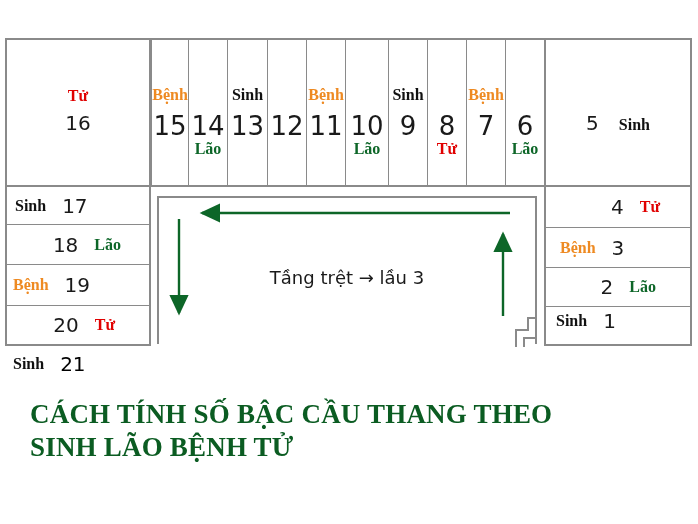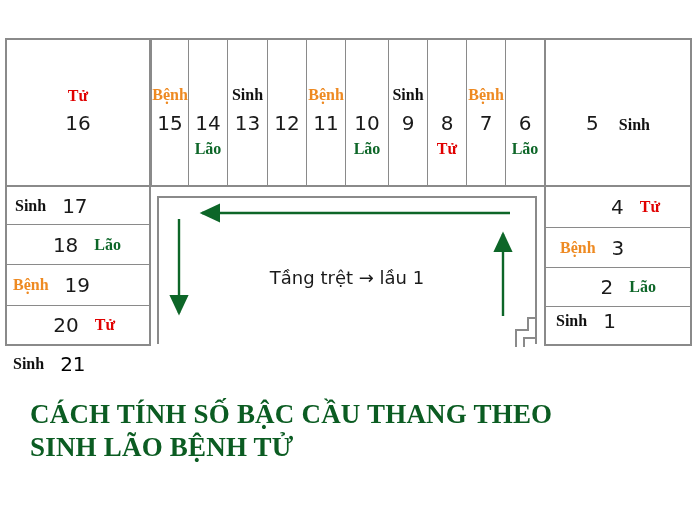--- a/index.html
+++ b/index.html
@@ -38,21 +38,21 @@
     height: 146px;
     box-sizing: border-box;
     border-left: 1px solid #8a8a8a;
   }
   .top-cell .num {
     position: absolute;
     left: 0; right: 0;
     top: 74px;
     text-align: center;
     font-family: "DejaVu Sans", "Liberation Sans", sans-serif;
-    font-size: 20px;
+    font-size: 26px;
     color: #1a1a1a;
     line-height: 1;
   }
   .top-cell .tag-above {
     position: absolute;
     left: -8px; right: -8px;
     top: 48px;
     text-align: center;
     font-size: 16px;
     font-weight: bold;
@@ -325,21 +325,21 @@
   <div class="side-row" style="left:546px; top:306px; width:144px; height:28px;">
     <div class="inner" style="text-align:left; padding-left:10px;">
       <span class="tag c-sinh">Sinh</span>
       <span style="display:inline-block;width:8px;"></span>
       <span class="num">1</span>
     </div>
   </div>
 
   <div id="room"></div>
 
-  <div id="room-label">Tầng trệt → lầu 1</div>
+  <div id="room-label">Tầng trệt → lầu 3</div>
 
   <svg class="abs" style="left:512px; top:314px;" width="34" height="34" viewBox="0 0 34 34">
     <path d="M4,33 L4,16 L16,16 L16,4 L24,4" fill="none" stroke="#8a8a8a" stroke-width="2"></path>
     <path d="M12,33 L12,24 L24,24 L24,4" fill="none" stroke="#8a8a8a" stroke-width="2"></path>
   </svg>
 
   <svg id="arrows" viewBox="0 0 698 524">
     <defs>
       <marker id="ah" markerWidth="9" markerHeight="9" refX="7.5" refY="4.5" orient="auto" markerUnits="strokeWidth">
         <path d="M0,0.5 L8.5,4.5 L0,8.5 z" fill="#0d6628"></path>

